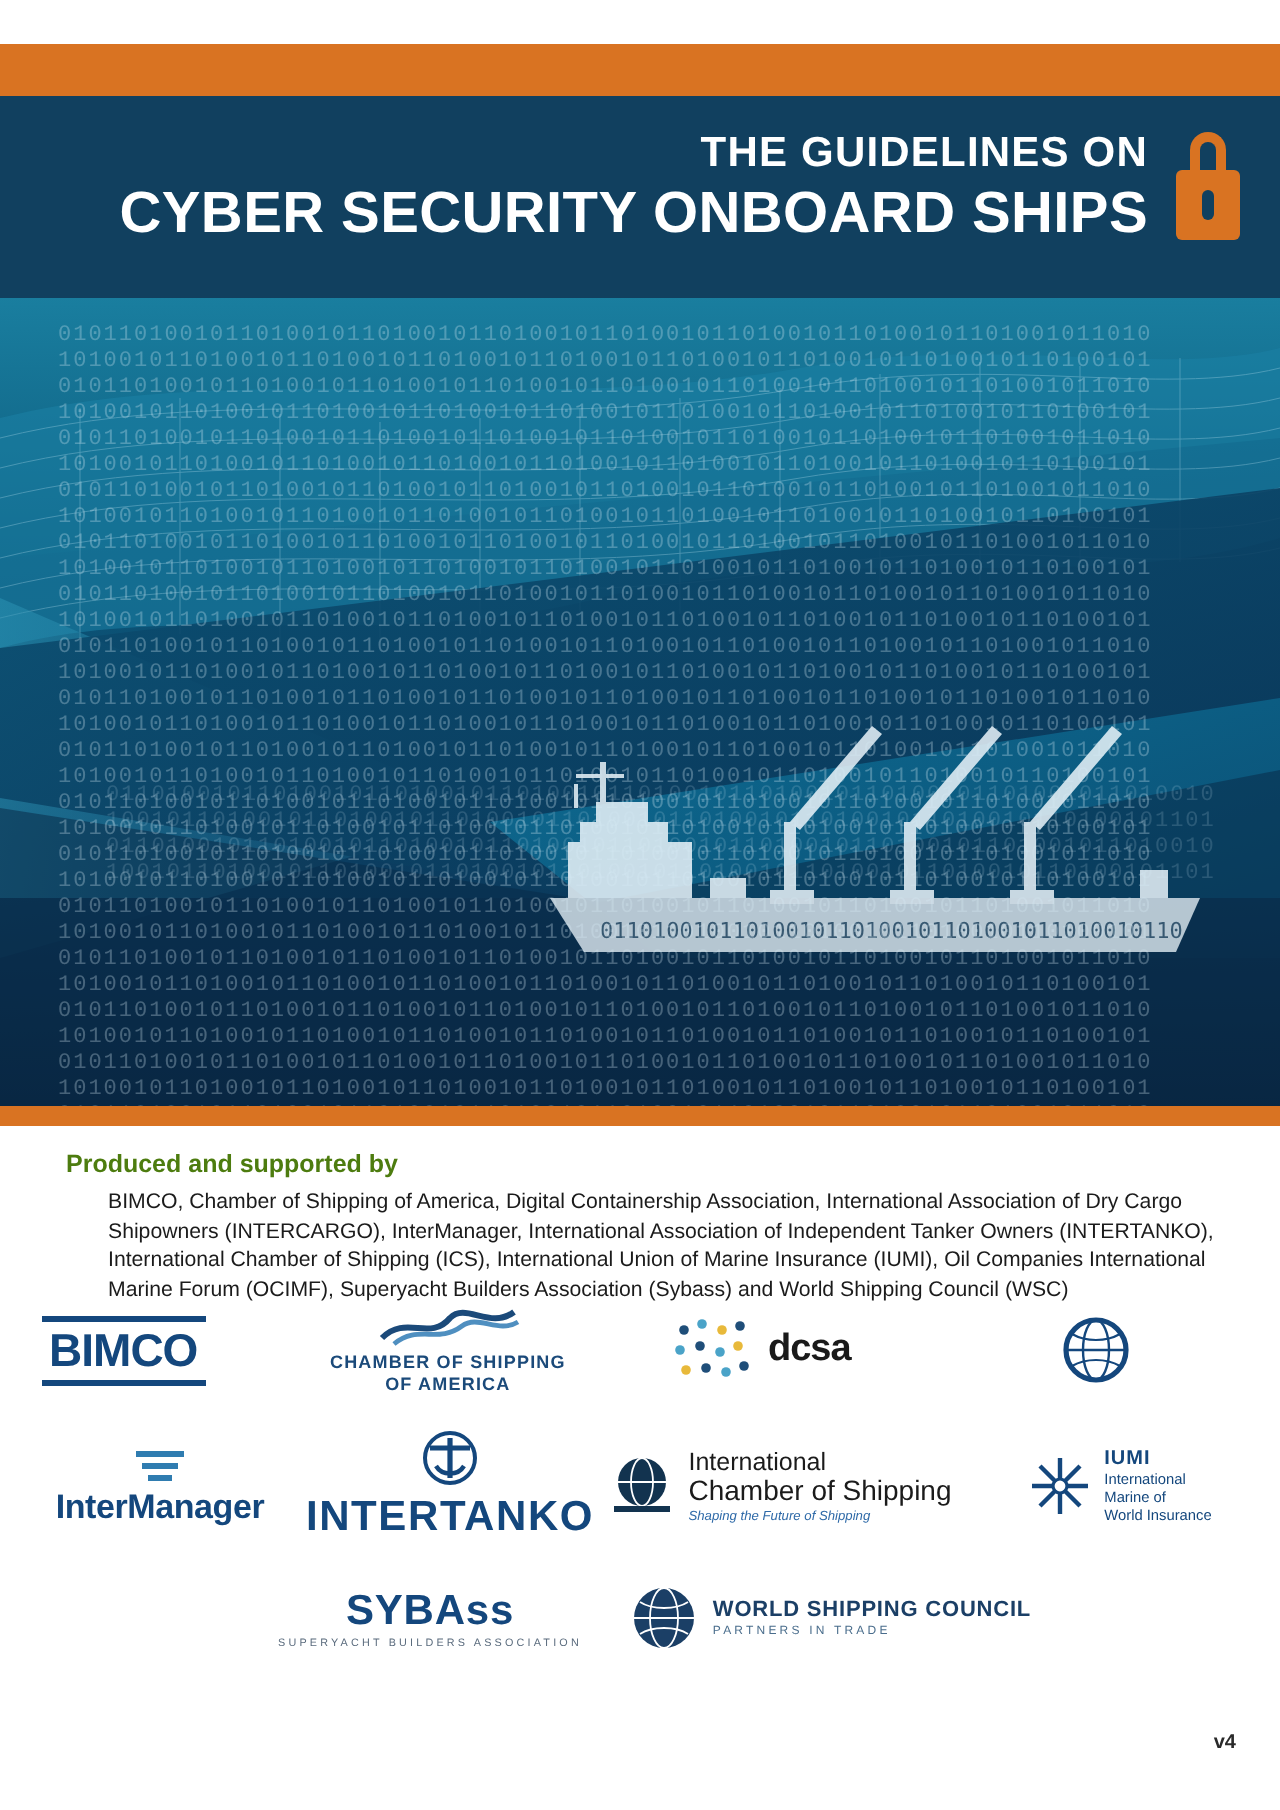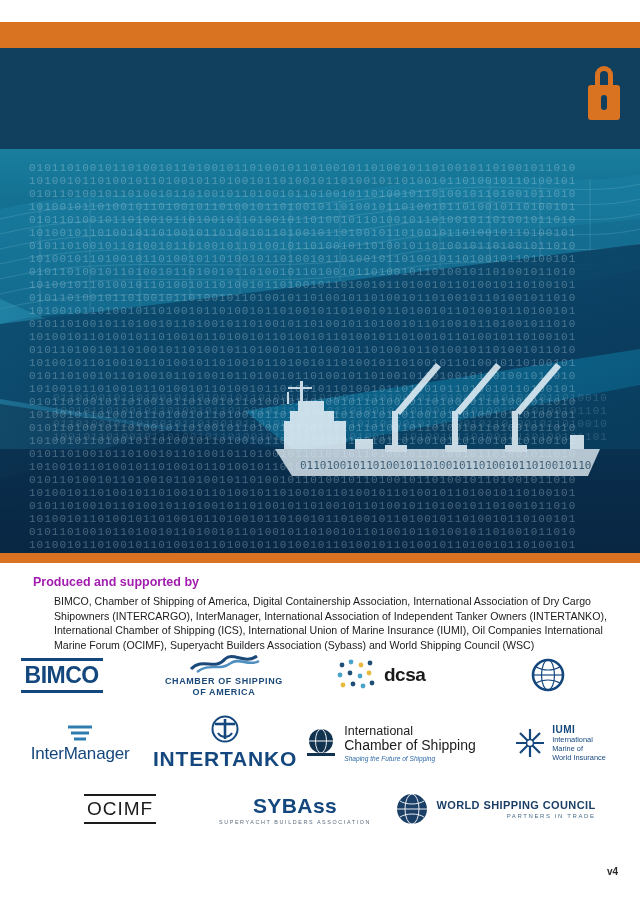--- a/index.html
+++ b/index.html
@@ -158,21 +158,21 @@
     width: 640px;
     height: 318px;
     background: #ffffff;
   }
   .support-heading {
     position: absolute;
     left: 33px;
     top: 12px;
     font-size: 12.5px;
     font-weight: bold;
-    color: #a21caf;
+    color: #4d7c0f;
   }
   .support-body {
     position: absolute;
     left: 33px;
     top: 31px;
     width: 565px;
     font-size: 10.6px;
     line-height: 14.6px;
     color: #1b1b1b;
     margin-left: 21px;
@@ -237,21 +237,21 @@
     color: #3a5f86;
     font-size: 5.6px;
     letter-spacing: 0.2px;
     margin-top: 2px;
   }
 
   
   .intermanager-text {
     color: #14477d;
     font-size: 17px;
-    font-weight: normal;
+    font-weight: bold;
     letter-spacing: -0.2px;
   }
 
   
   .intertanko-text {
     color: #14477d;
     font-size: 21px;
     font-weight: bold;
     letter-spacing: 0.8px;
     margin-top: 2px;
@@ -316,20 +316,24 @@
 </head>
 <body>
 
 <div class="page">
 
   <div class="top-bar"></div>
 
   <div class="hero">
 
     <div class="title-block">
+      <div class="title-inner">
+        <div class="title-line1">THE GUIDELINES ON</div>
+        <div class="title-line2">CYBER SECURITY ONBOARD SHIPS</div>
+      </div>
       <div class="lock-badge">
         <div class="lock-shackle"></div>
         <div class="lock-body">
             <div class="lock-keyhole"></div>
           </div>
       </div>
     </div>
 
     <div class="art">
       <div class="binary-layer">
@@ -555,40 +559,37 @@
           <div class="iumi-l1">IUMI</div>
           <div class="iumi-l2">International</div>
           <div class="iumi-l2">Marine of</div>
           <div class="iumi-l2">World Insurance</div>
         </div>
       </div>
     </div>
 
     <div class="logo-row r3">
 
-      <div class="logo" style="width:160px">
-        <span class="ocimf-text">OCIMF</span>
-      </div>
 
       <div class="logo" style="width:190px;flex-direction:column">
         <div class="sybass-main">SYBAss</div>
         <div class="sybass-sub">SUPERYACHT BUILDERS ASSOCIATION</div>
       </div>
 
       <div class="logo" style="width:210px">
         <svg width="36" height="36" viewBox="0 0 36 36" style="margin-right:6px">
           <circle cx="18" cy="18" r="15" fill="#1b3f66"></circle>
           <g stroke="#ffffff" stroke-width="0.9" fill="none">
             <ellipse cx="18" cy="18" rx="7" ry="15"></ellipse>
             <line x1="3" y1="18" x2="33" y2="18"></line>
             <path d="M6,10 C12,14 24,14 30,10"></path>
             <path d="M6,26 C12,22 24,22 30,26"></path>
           </g>
         </svg>
-        <div style="text-align:right">
+        <div style="text-align:left">
           <div class="wsc-main">WORLD SHIPPING COUNCIL</div>
           <div class="wsc-sub">PARTNERS IN TRADE</div>
         </div>
       </div>
     </div>
   </div>
 
   <div class="version">v4</div>
 </div>
 

